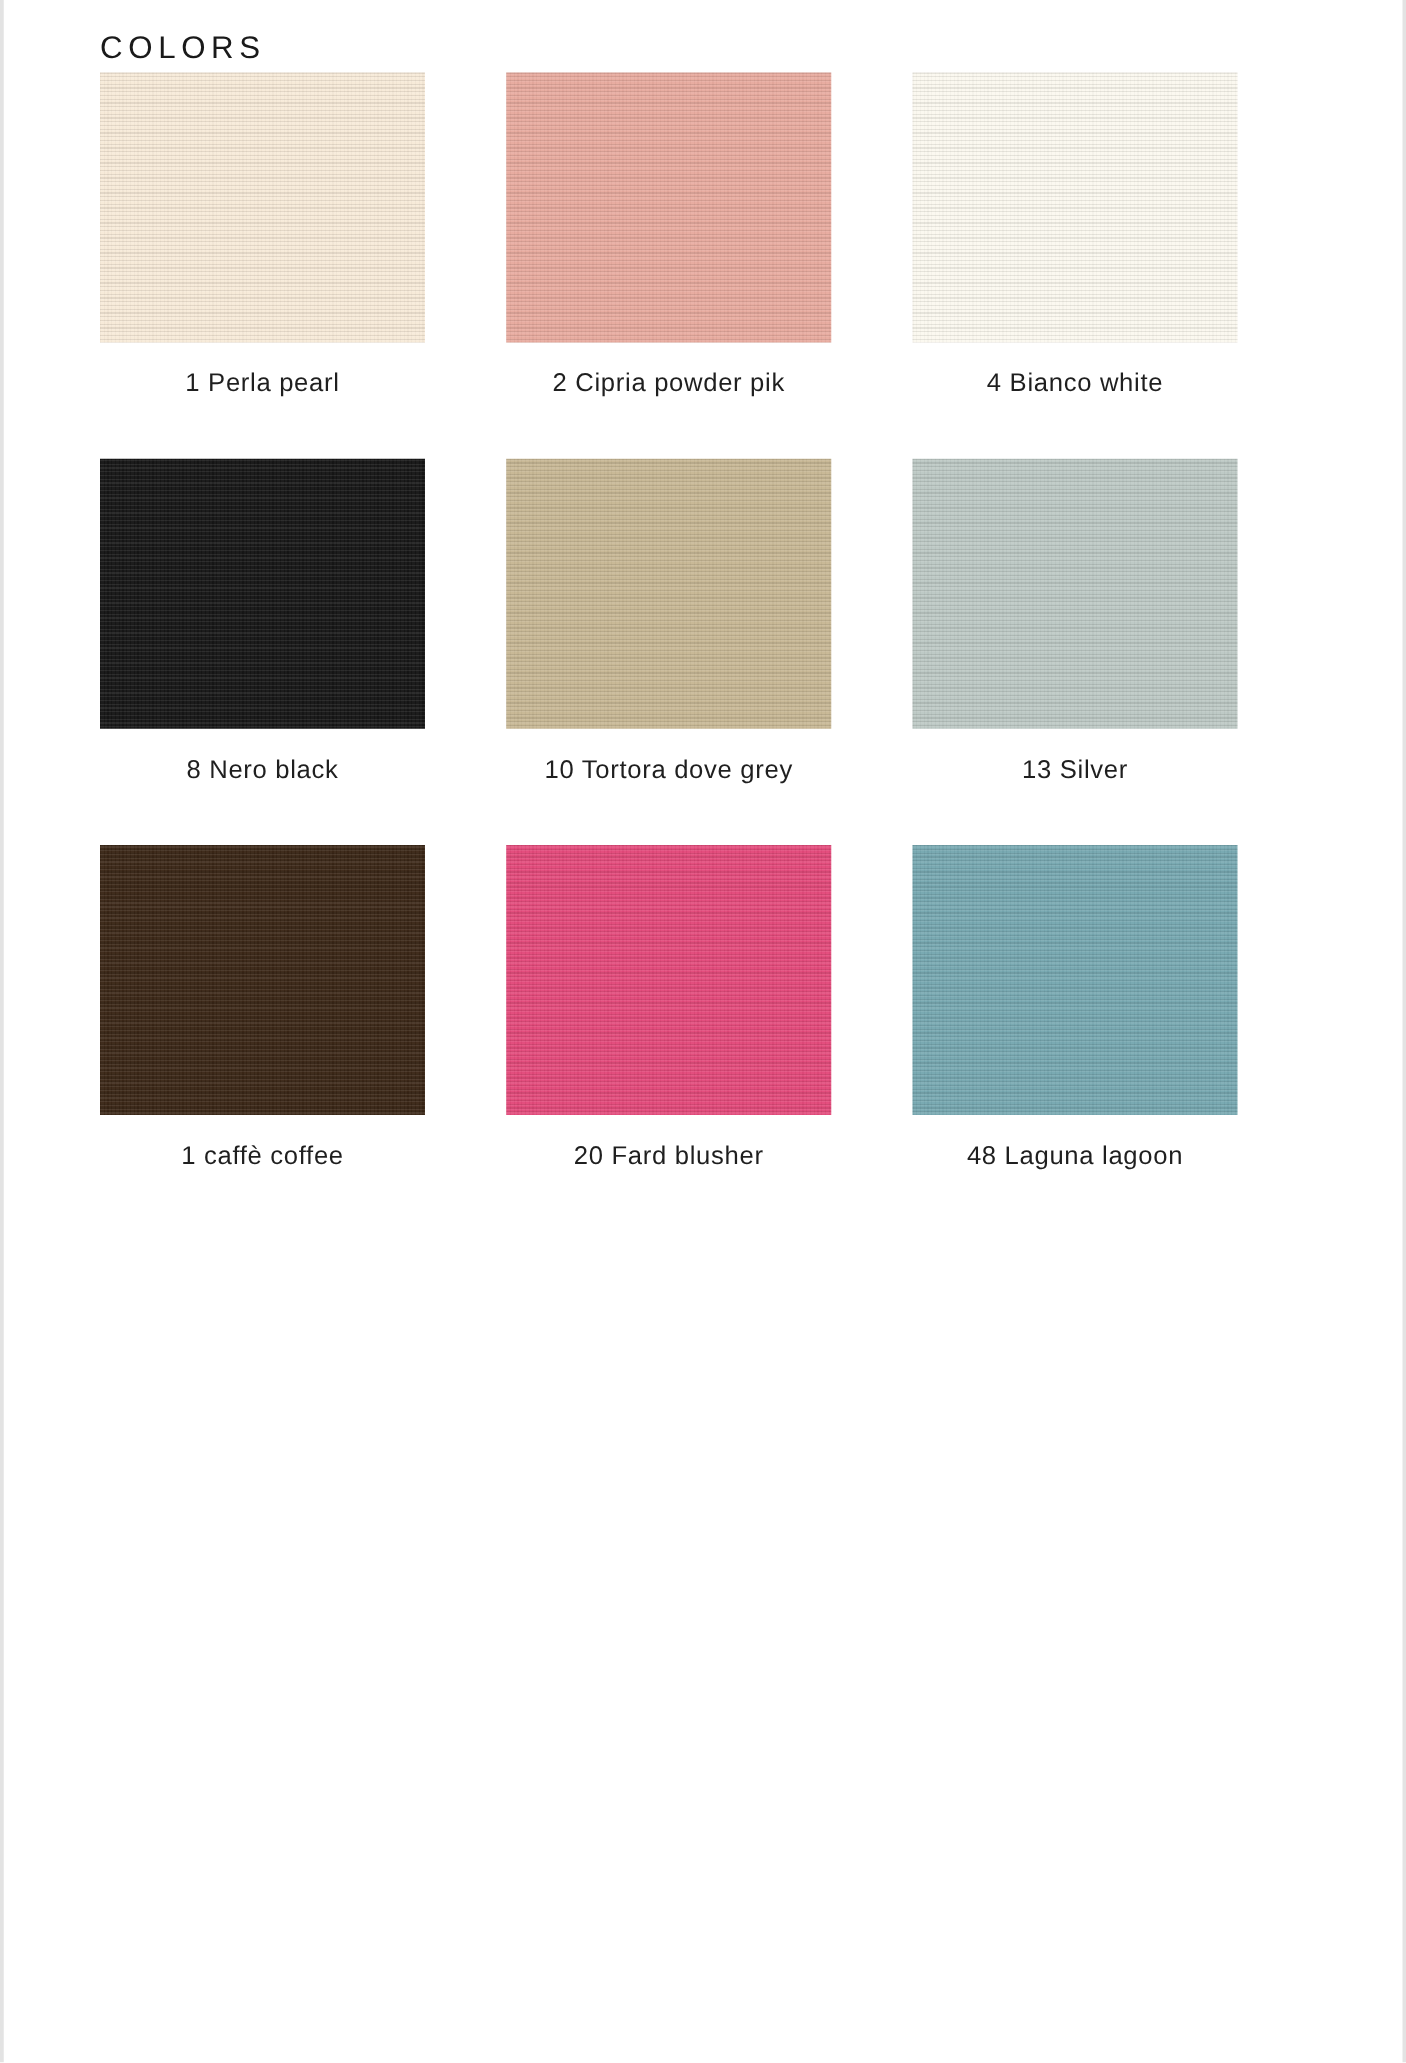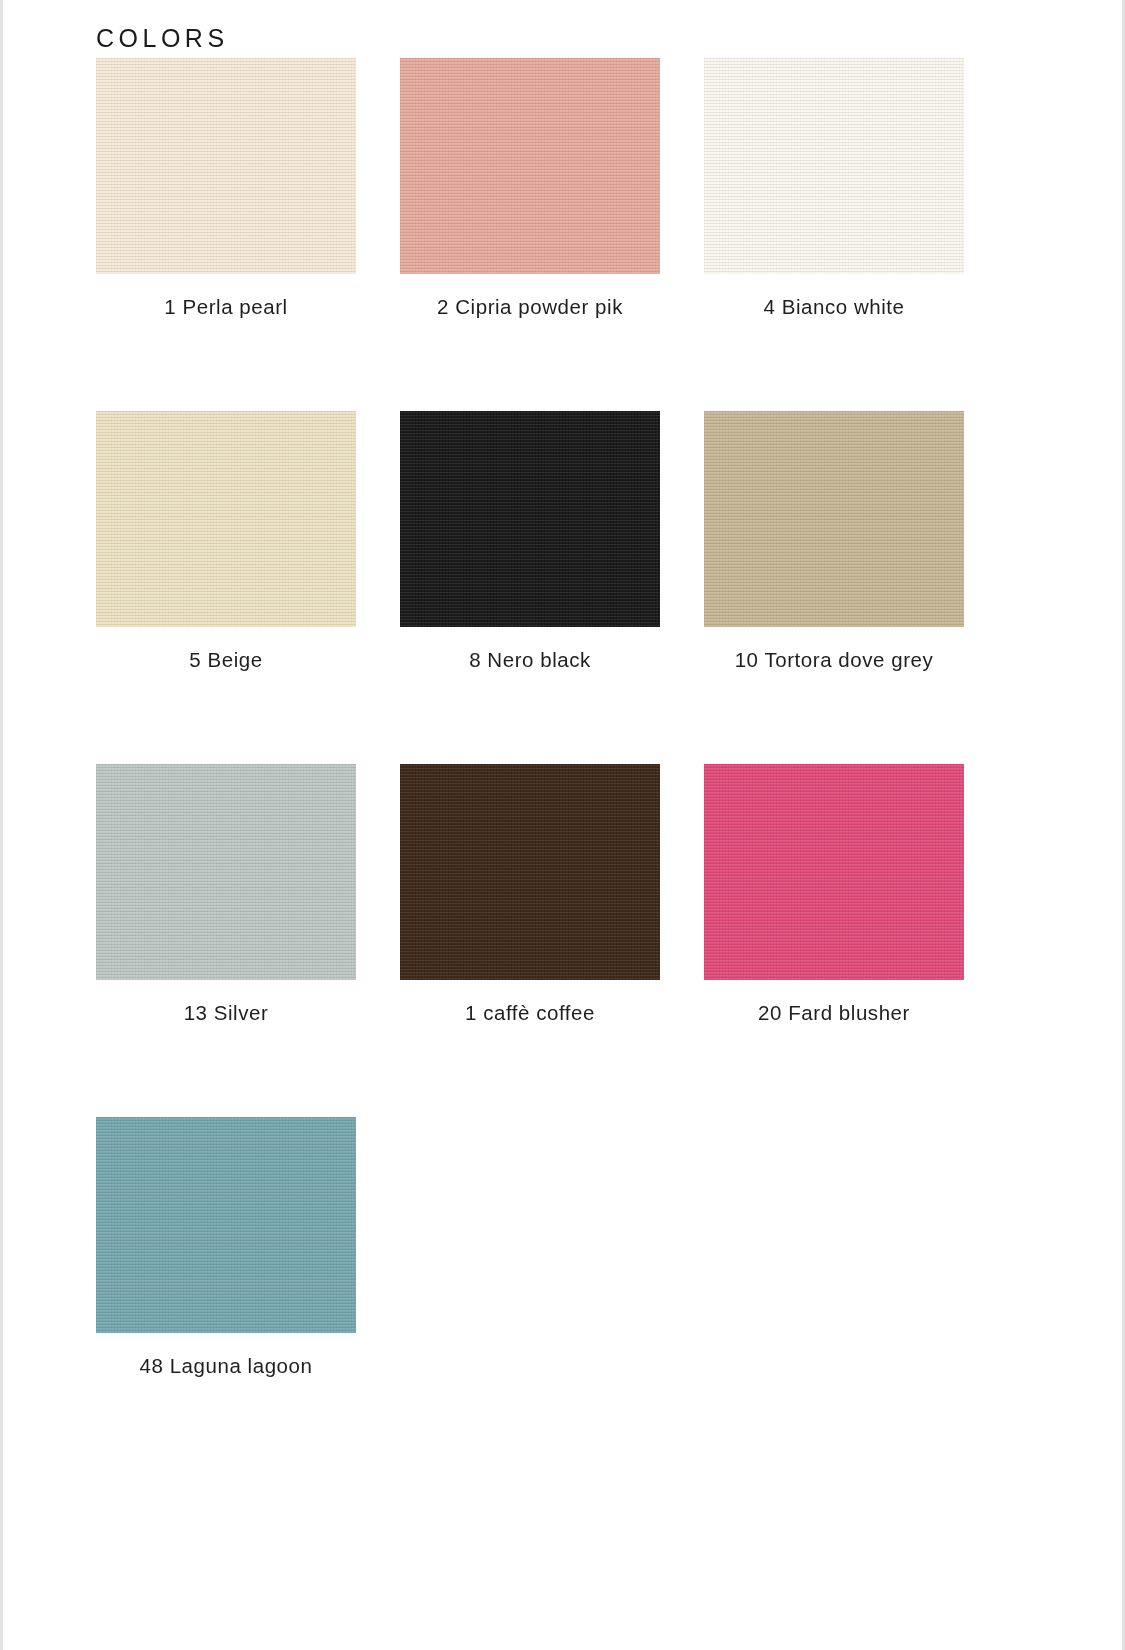--- a/index.html
+++ b/index.html
@@ -29,21 +29,21 @@
   .page-edge-right::after {
     content: "";
     position: absolute;
     top: 0; bottom: 0; right: -3px;
     width: 3px;
     background: #f2f2f2;
   }
 
   .sheet {
     position: absolute;
-    left: 16px; top: 0;
+    left: 0; top: 0;
     width: 928px;
     height: 1650px;
     padding: 0;
   }
 
   .section-title {
     position: absolute;
     left: 80px;
     top: 24px;
     font-size: 25px;
@@ -54,21 +54,20 @@
 
   .swatch-grid {
     position: absolute;
     left: 80px;
     top: 58px;
     width: 912px;
     display: grid;
     grid-template-columns: repeat(3, 260px);
     column-gap: 65px;
     row-gap: 0;
-    gap: 44px;
   }
 
   .swatch-cell {
     width: 260px;
     margin-bottom: 48px;
   }
 
   .swatch-chip {
     width: 260px;
     height: 216px;
@@ -129,24 +128,20 @@
       </div>
       <div class="swatch-cell">
         <div class="swatch-chip" style="background-color: rgb(231, 170, 158);"></div>
         <div class="swatch-label">2 Cipria powder pik</div>
       </div>
       <div class="swatch-cell">
         <div class="swatch-chip" style="background-color: rgb(251, 248, 239);"></div>
         <div class="swatch-label">4 Bianco white</div>
       </div>
       <div class="swatch-cell">
-        <div class="swatch-chip" style="background-color: rgb(238, 226, 196);"></div>
-        <div class="swatch-label">5 Beige</div>
-      </div>
-      <div class="swatch-cell">
         <div class="swatch-chip" style="background-color: rgb(22, 22, 22);"></div>
         <div class="swatch-label">8 Nero black</div>
       </div>
       <div class="swatch-cell">
         <div class="swatch-chip" style="background-color: rgb(199, 183, 148);"></div>
         <div class="swatch-label">10 Tortora dove grey</div>
       </div>
       <div class="swatch-cell">
         <div class="swatch-chip" style="background-color: rgb(188, 200, 196);"></div>
         <div class="swatch-label">13 Silver</div>

